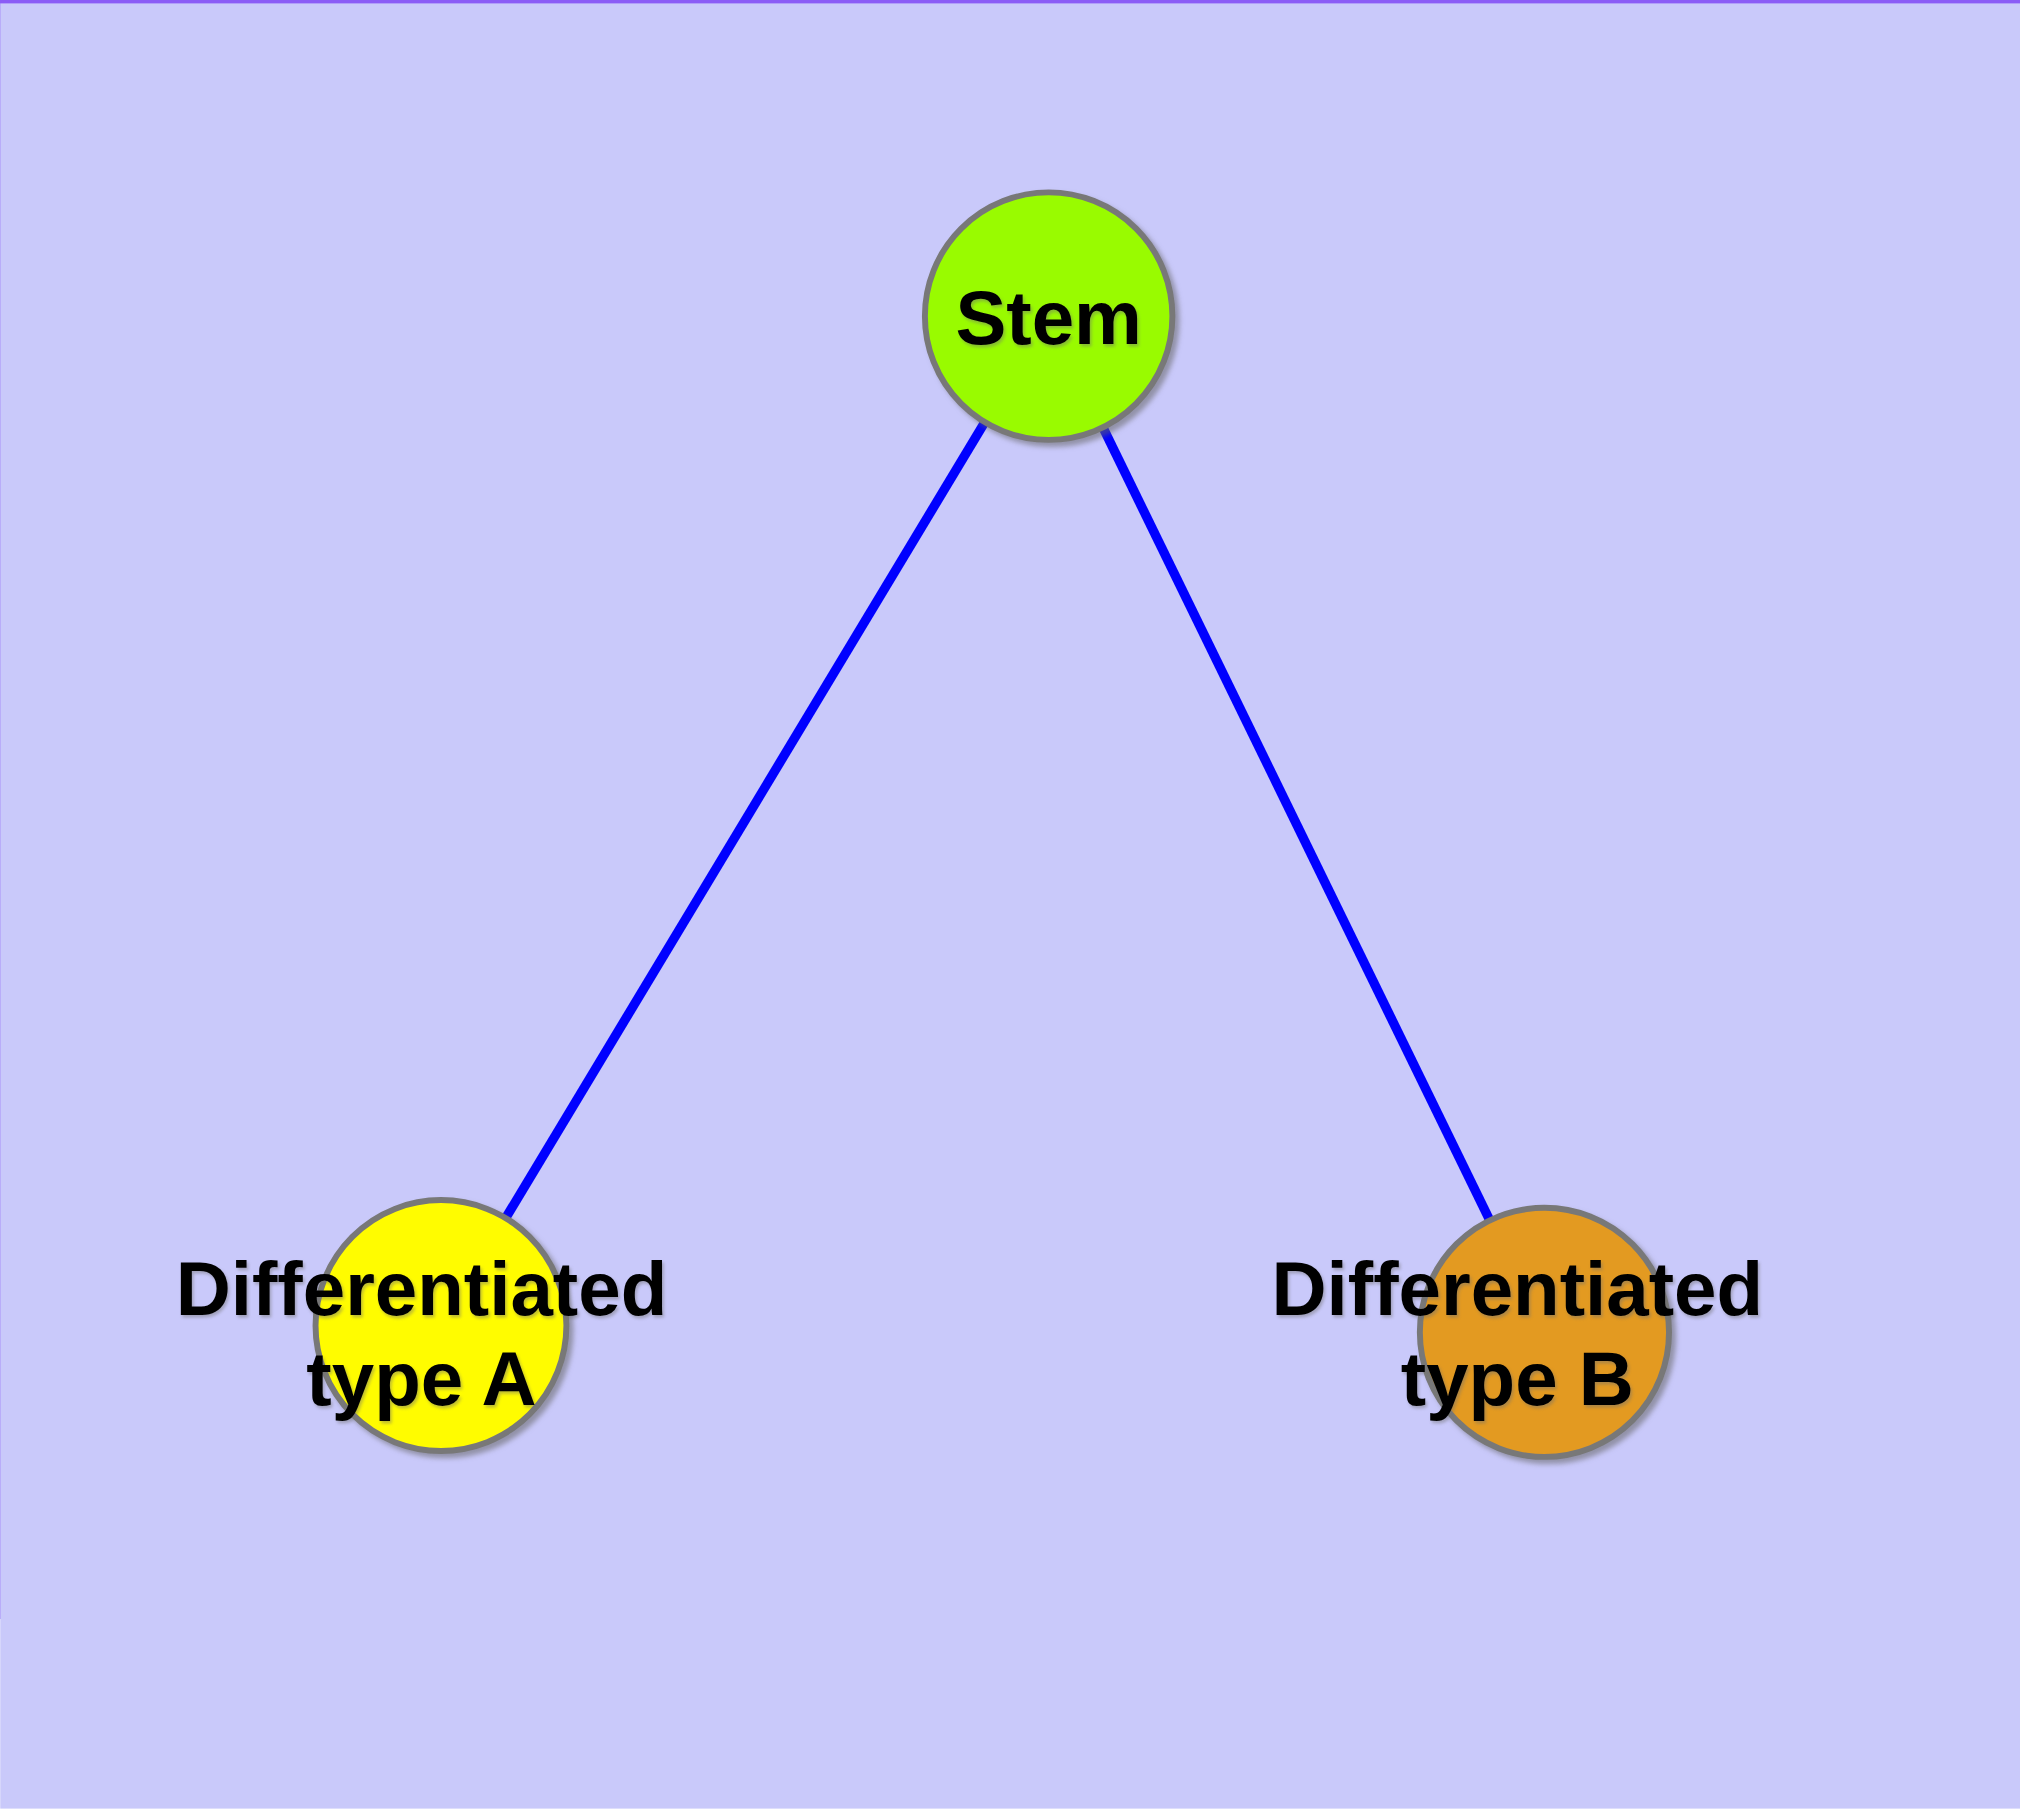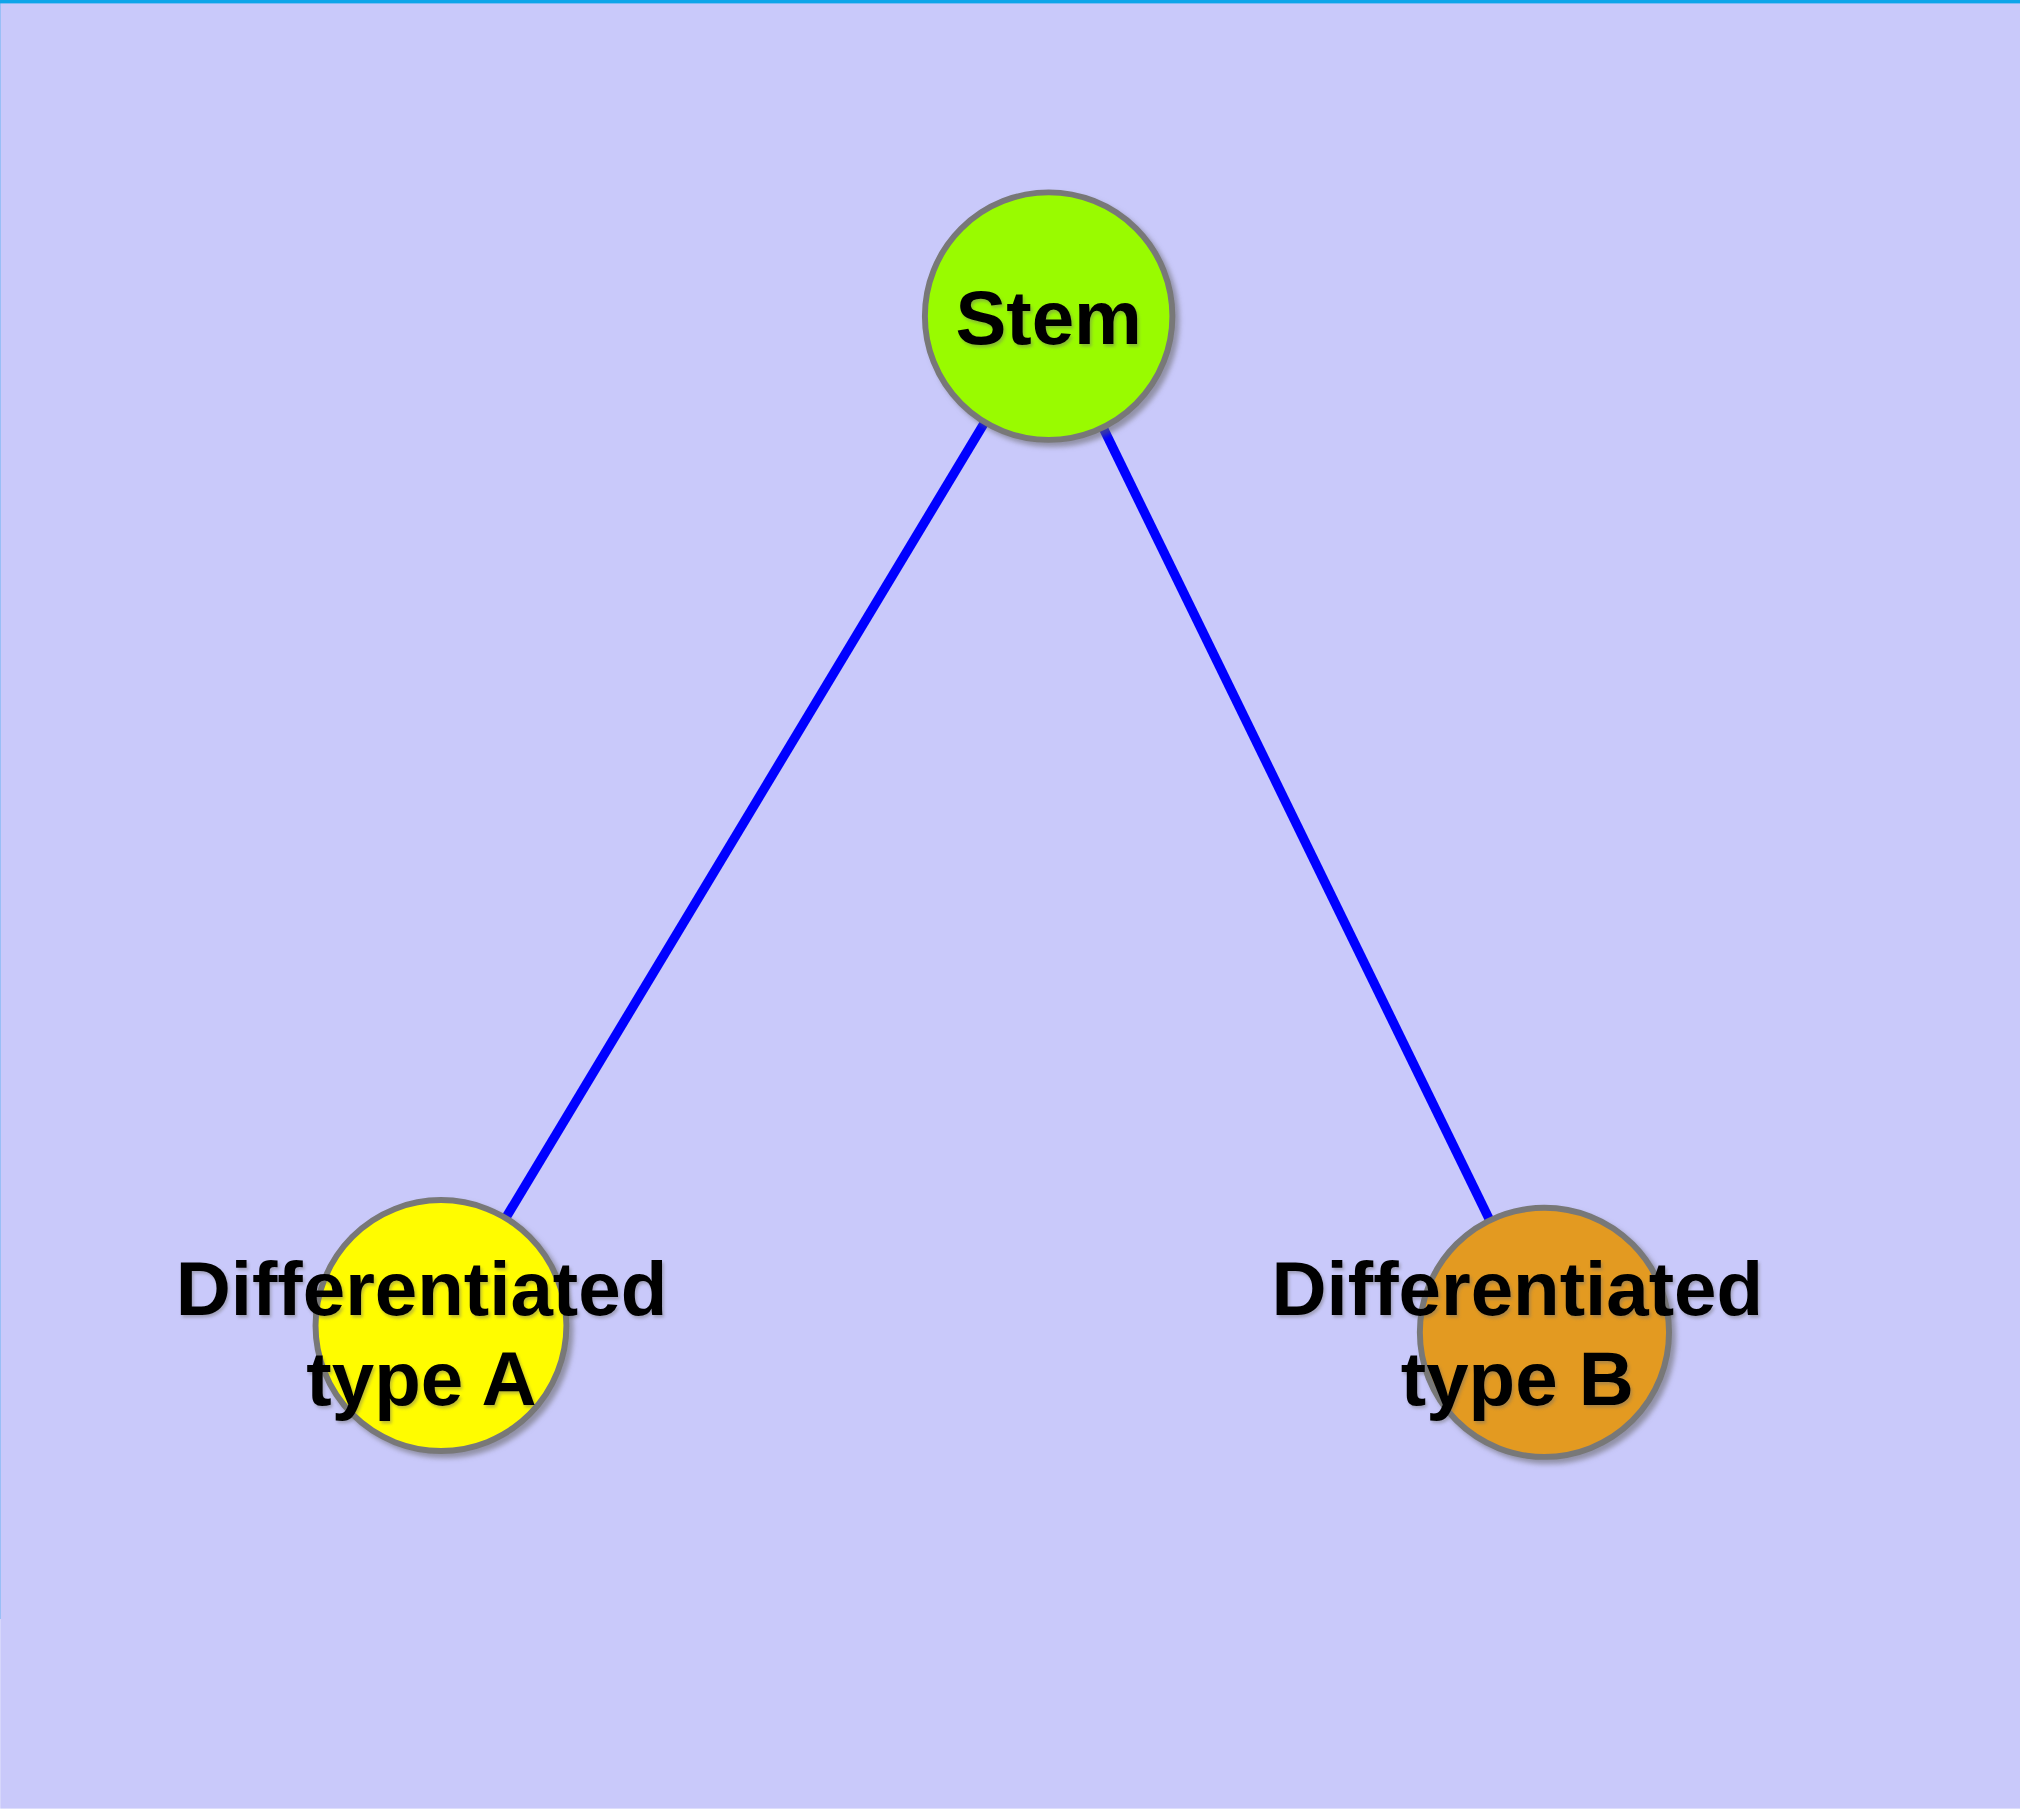--- a/index.html
+++ b/index.html
@@ -8,21 +8,21 @@
     background: #ffffff;
     width: 2021px;
     height: 1812px;
     overflow: hidden;
     font-family: "Liberation Sans", sans-serif;
   }
   .stage {
     position: relative;
     width: 2021px;
     height: 1619px;
-    background: #0ea5e9;
+    background: #8b5cf6;
   }
   svg.graph {
     position: absolute;
     top: 0;
     left: 0;
     display: block;
   }
   .edge {
     stroke-width: 11px;
     fill: none;

